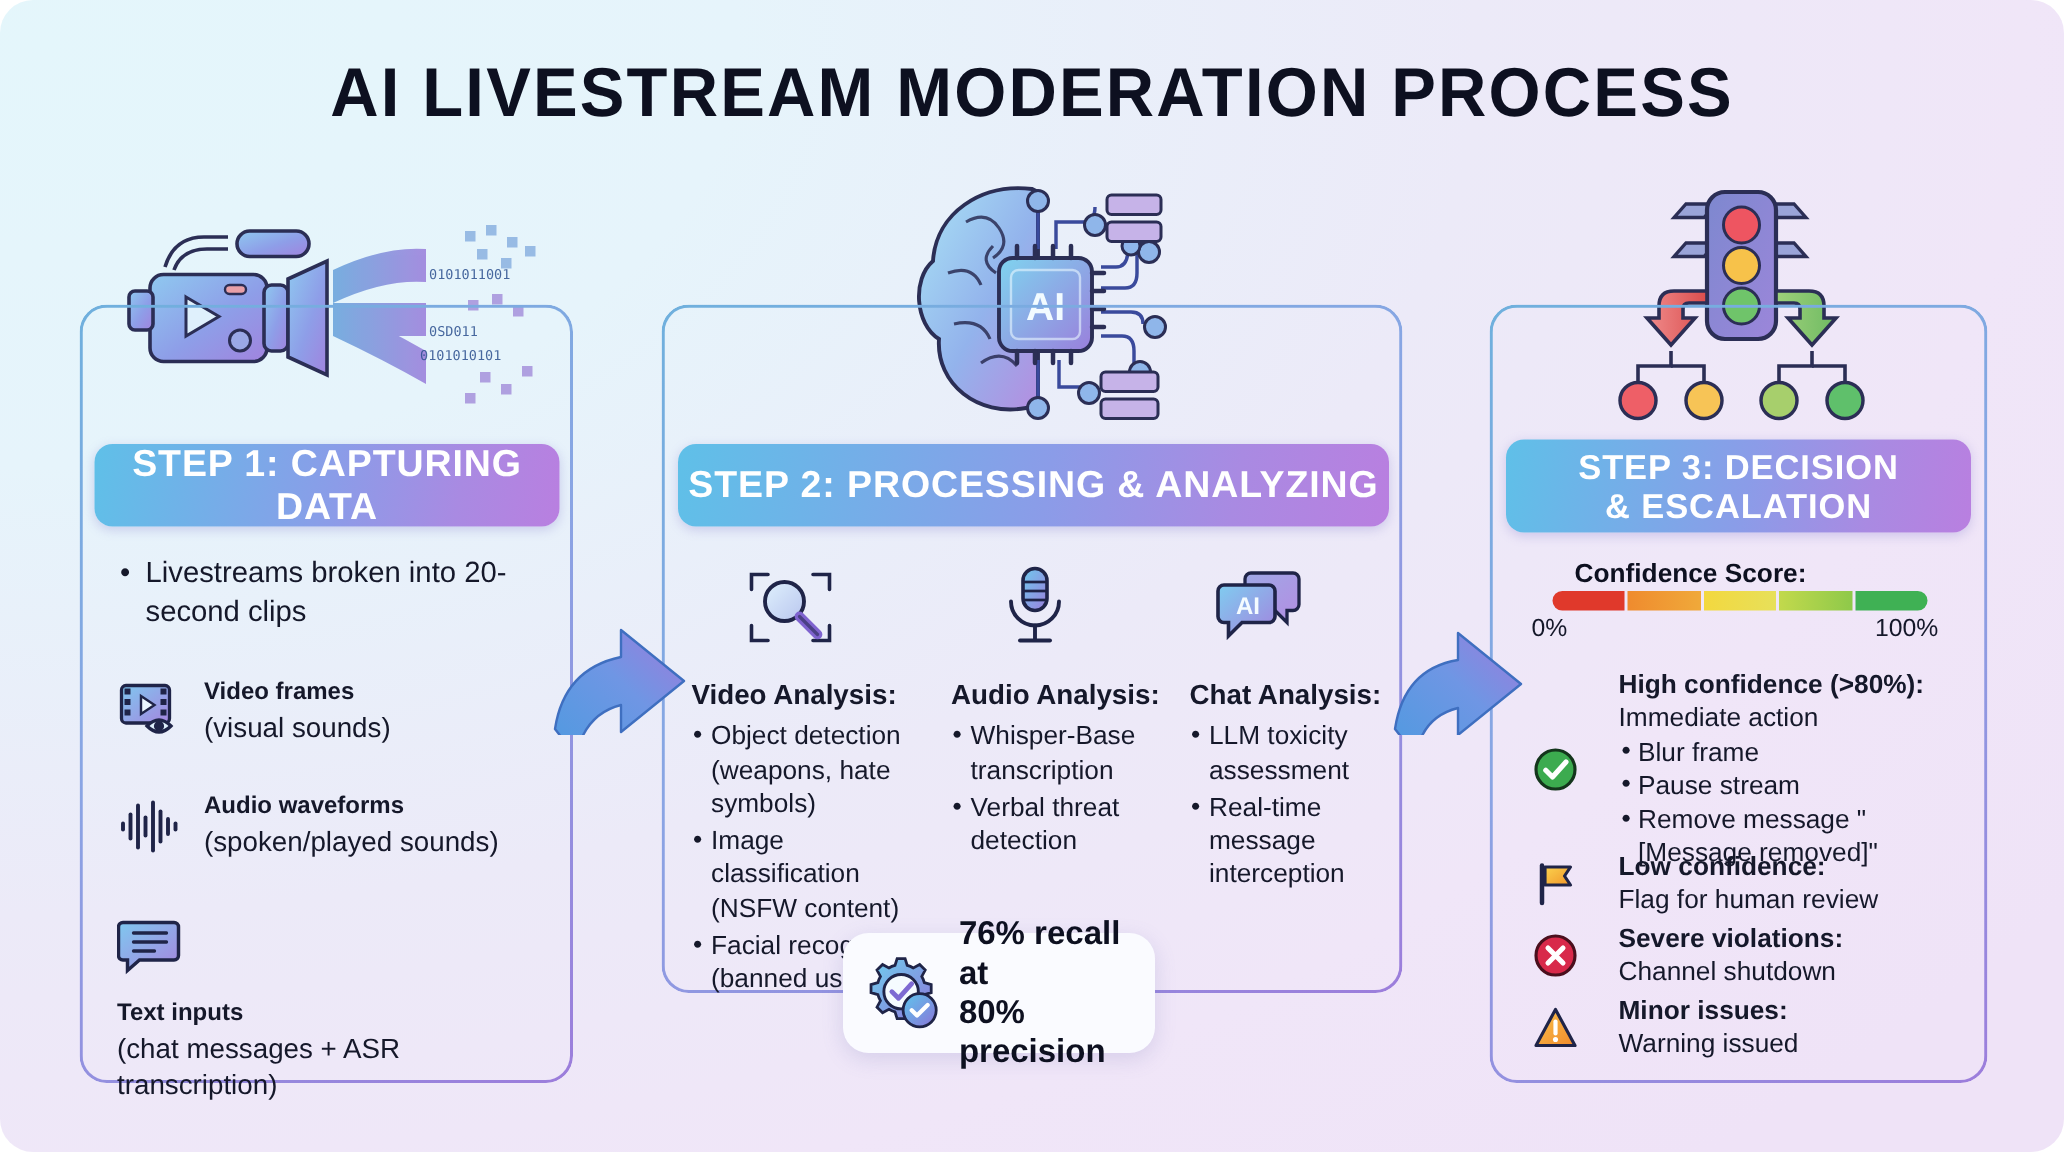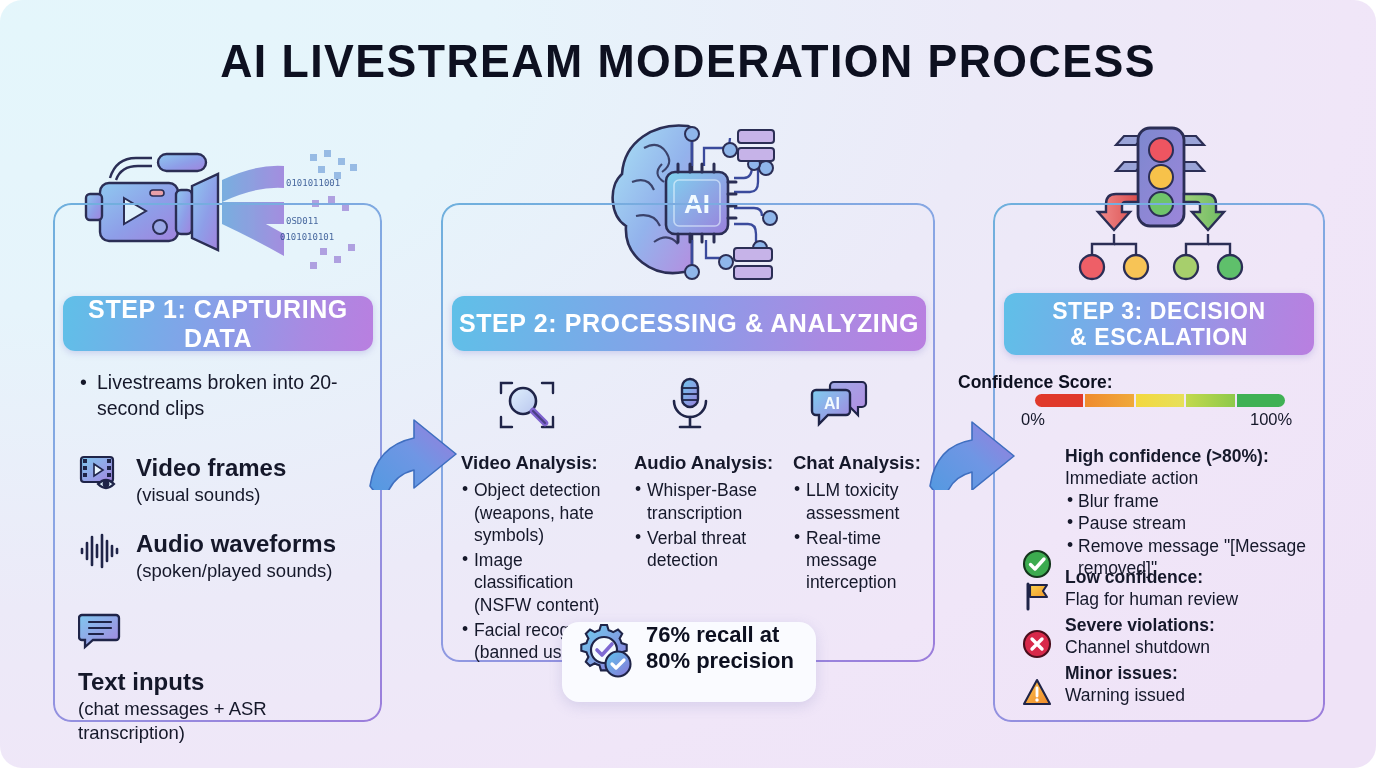--- a/index.html
+++ b/index.html
@@ -58,59 +58,59 @@
   #p1-lead{
     position:absolute;left:80px;top:370px;width:265px;
     font-size:19.5px;color:#15182a;line-height:1.32;
   }
   #p1-lead .b{position:absolute;left:0;top:0;}
   #p1-lead .tx{display:block;margin-left:17px;}
 
   .srcrow{position:absolute;display:flex;gap:14px;align-items:flex-start;}
   .srcrow .ico{width:44px;height:44px;flex:none;}
   .srcrow .txt{font-size:18.5px;line-height:1.3;color:#15182a;}
-  .srcrow .txt b{font-size:24px;display:block;font-weight:700;}
+  .srcrow .txt b{font-size:16px;display:block;font-weight:700;}
   #src1{left:78px;top:452px;width:270px;}
   #src2{left:78px;top:528px;width:270px;}
   #src3{left:78px;top:608px;width:270px;flex-direction:column;}
 
   
   .anaicon{position:absolute;width:60px;height:56px;}
   #ai1{left:497px;top:377px;}
   #ai2{left:660px;top:376px;}
   #ai3{left:810px;top:378px;}
 
   .col{position:absolute;font-size:17.5px;color:#15182a;line-height:1.27;}
   .col h4{margin:0 0 5px 0;font-size:18.5px;font-weight:700;}
   .col .li{position:relative;padding-left:13px;margin-bottom:3px;}
   .col .li::before{content:"\2022";position:absolute;left:1px;top:-1px;}
   #col1{left:461px;top:451px;width:165px;}
   #col2{left:634px;top:451px;width:155px;}
   #col3{left:793px;top:451px;width:130px;}
 
   
   #metric{
-    position:absolute;left:562px;top:622px;width:254px;height:80px;
+    position:absolute;left:562px;top:622px;width:208px;height:80px;
     background:#fafbff;border-radius:17px;
     box-shadow:0 4px 14px rgba(110,110,180,.20);
-    display:flex;align-items:flex-start;gap:12px;padding-left:14px;box-sizing:border-box;
+    display:flex;align-items:center;gap:12px;padding-left:14px;box-sizing:border-box;
   }
   #metric .mtxt{font-size:22px;font-weight:700;line-height:1.2;color:#0d1020;}
 
   
-  #confTitle{position:absolute;left:958px;top:372px;width:264px;text-align:left;
+  #confTitle{position:absolute;left:995px;top:372px;width:264px;text-align:center;
     font-size:17.5px;font-weight:700;color:#0d1020;}
   #gauge{position:absolute;left:1035px;top:394px;width:250px;height:13px;display:flex;gap:2px;}
   #gauge i{flex:1;height:13px;display:block;}
   #gauge i:first-child{border-radius:7px 0 0 7px;}
   #gauge i:last-child{border-radius:0 7px 7px 0;}
   #g0pct{position:absolute;left:1021px;top:410px;font-size:16.5px;color:#15182a;}
   #g100pct{position:absolute;left:1250px;top:410px;font-size:16.5px;color:#15182a;}
 
-  .decrow{position:absolute;display:flex;gap:13px;align-items:flex-end;}
+  .decrow{position:absolute;display:flex;gap:27px;align-items:center;}
   .decrow .dico{width:30px;height:30px;flex:none;margin-top:1px;}
   .decrow .dtx{font-size:17.5px;line-height:1.28;color:#15182a;}
   .decrow .dtx b{font-weight:700;}
   .decrow .dtx .sub{position:relative;padding-left:13px;}
   .decrow .dtx .sub::before{content:"\2022";position:absolute;left:2px;top:-1px;}
   #dec1{left:1022px;top:445px;width:290px;}
   #dec2{left:1022px;top:566px;width:290px;}
   #dec3{left:1022px;top:614px;width:290px;}
   #dec4{left:1022px;top:662px;width:290px;}
 

